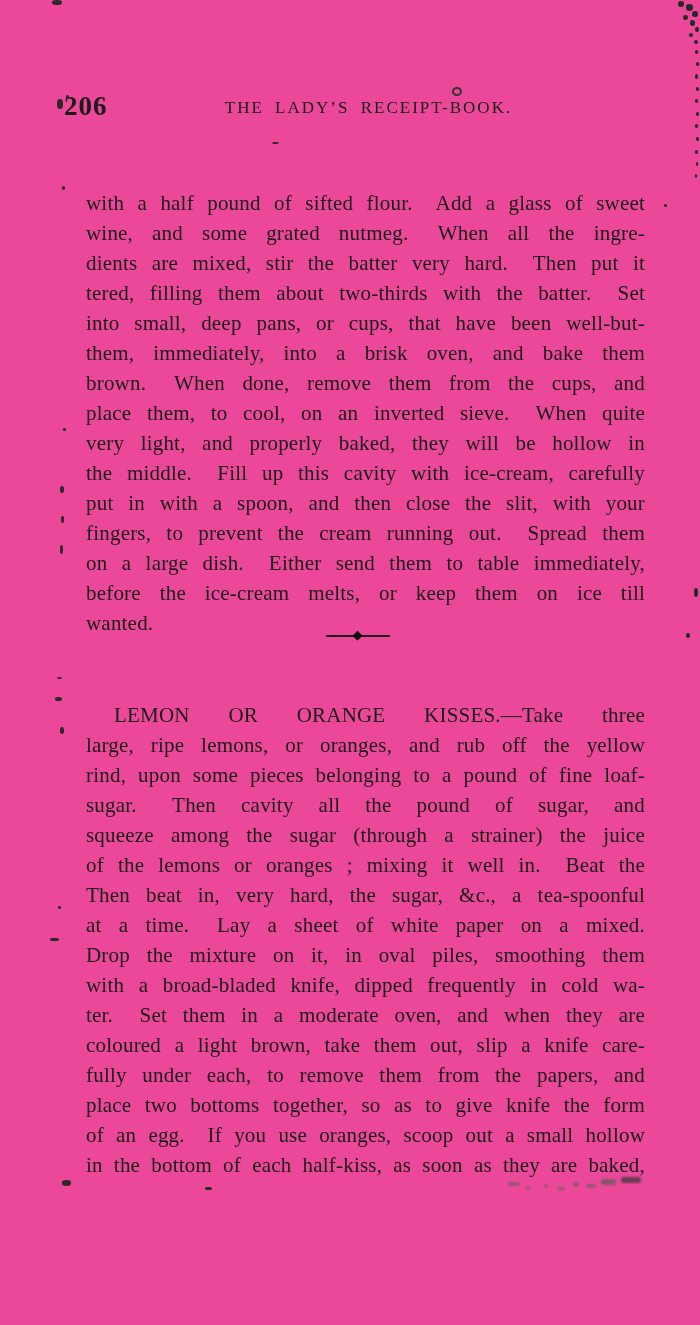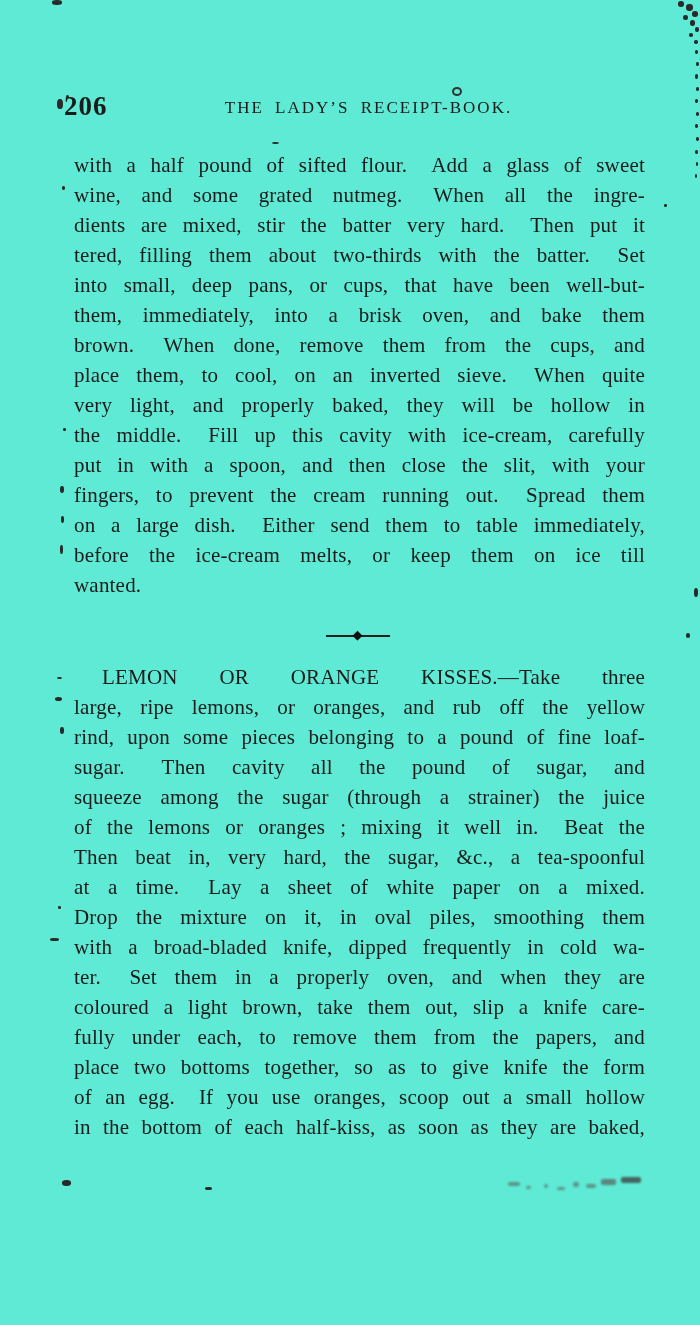--- a/index.html
+++ b/index.html
@@ -1,40 +1,40 @@
 <!DOCTYPE html>
 <html><head>
 <meta charset="utf-8">
 <style>
   html,body{margin:0;padding:0;}
   body{
     width:700px;height:1325px;background:#ffffff;
     font-family:"Liberation Serif","DejaVu Serif",serif;
     color:#1b1b1b;
   }
-  .page{position:relative;width:700px;height:1325px;background:#5eead4;overflow:hidden;}
+  .page{position:relative;width:700px;height:1325px;background:#ec4899;overflow:hidden;}
 
   
   .header{position:absolute;top:92px;left:70px;width:575px;height:32px;}
   .page-number{
     position:absolute;left:-6px;top:0;
     font-size:27px;font-weight:bold;letter-spacing:1px;line-height:28px;
   }
   .running-title{
     position:absolute;left:0;right:0;top:6px;text-align:center;
     font-size:17px;letter-spacing:2px;word-spacing:5px;
     transform:translateX(11px);white-space:nowrap;
   }
 
   
   .text-block{
     position:absolute;left:70px;top:150px;width:575px;
     font-size:21px;line-height:30px;
   }
-  .para{position:absolute;left:4px;right:0;}
+  .para{position:absolute;left:16px;right:0;margin-top:38px;}
   .para1{top:0;}
   .para2{top:512px;}
   .line{
     height:30px;
     text-align:justify;
     text-align-last:justify;
     letter-spacing:0.2px;
   }
   .para1 .line:last-child{text-align-last:left;}
   .para2 .line:first-child{text-indent:28px;}
@@ -93,21 +93,21 @@
         <div class="line">LEMON OR ORANGE KISSES.—Take three</div>
         <div class="line">large, ripe lemons, or oranges, and rub off the yellow</div>
         <div class="line">rind, upon some pieces belonging to a pound of fine loaf-</div>
         <div class="line">sugar.  Then cavity all the pound of sugar, and</div>
         <div class="line">squeeze among the sugar (through a strainer) the juice</div>
         <div class="line">of the lemons or oranges ; mixing it well in.  Beat the</div>
         <div class="line">Then beat in, very hard, the sugar, &amp;c., a tea-spoonful</div>
         <div class="line">at a time.  Lay a sheet of white paper on a mixed.</div>
         <div class="line">Drop the mixture on it, in oval piles, smoothing them</div>
         <div class="line">with a broad-bladed knife, dipped frequently in cold wa-</div>
-        <div class="line">ter.  Set them in a properly oven, and when they are</div>
+        <div class="line">ter.  Set them in a moderate oven, and when they are</div>
         <div class="line">coloured a light brown, take them out, slip a knife care-</div>
         <div class="line">fully under each, to remove them from the papers, and</div>
         <div class="line">place two bottoms together, so as to give knife the form</div>
         <div class="line">of an egg.  If you use oranges, scoop out a small hollow</div>
         <div class="line">in the bottom of each half-kiss, as soon as they are baked,</div>
       </div>
   </div>
 
   <div class="spk" style="left:52px;top:0;width:10px;height:5px;"></div>
   <div class="spk" style="left:57px;top:99px;width:6px;height:10px;"></div>

